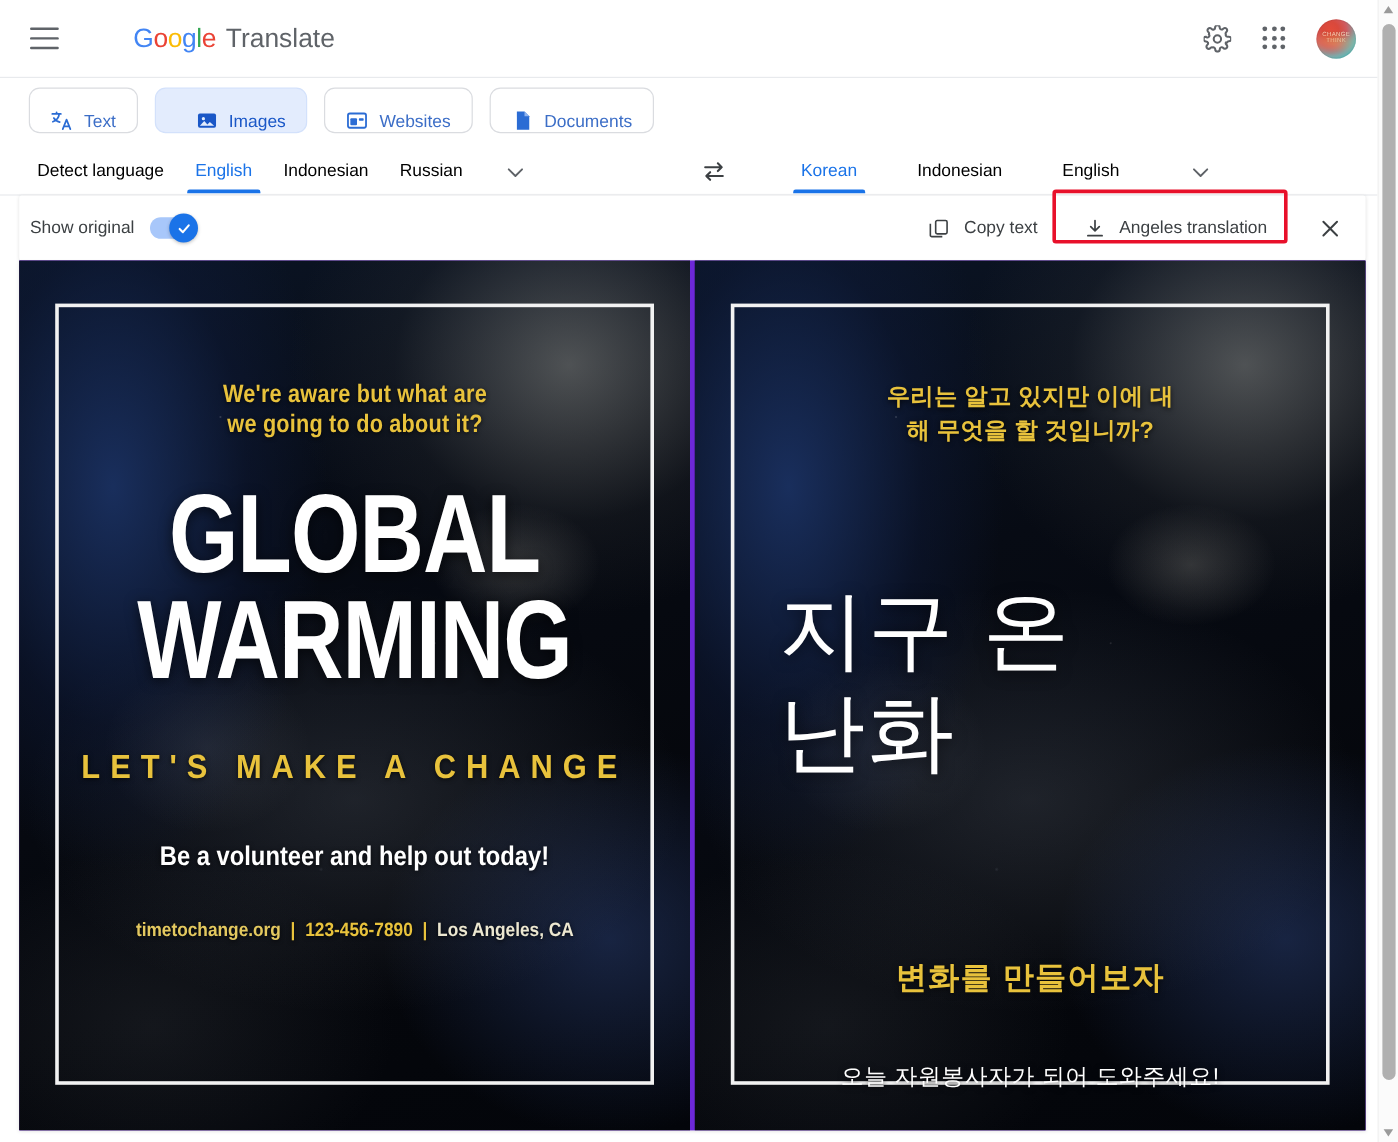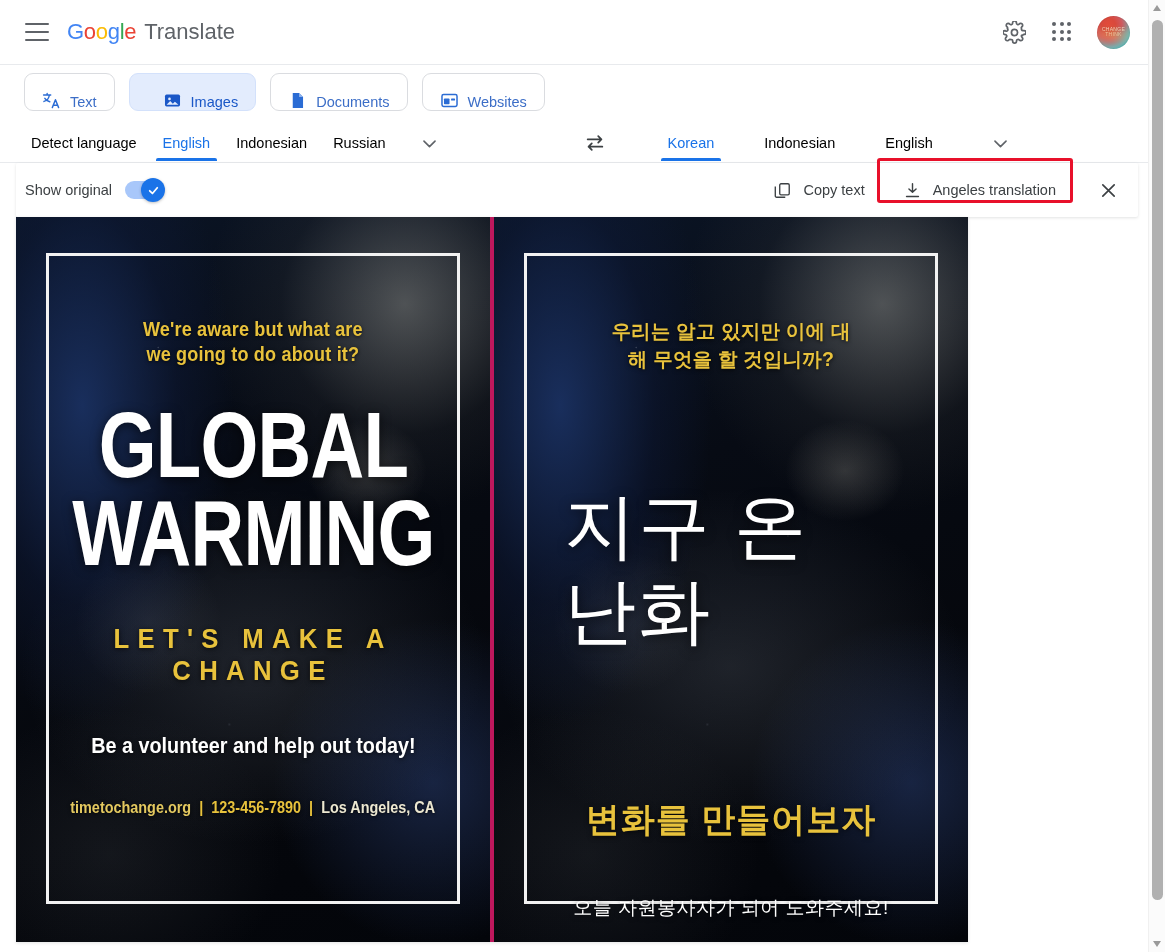--- a/index.html
+++ b/index.html
@@ -33,21 +33,21 @@
   .header {
     position: absolute; top: 0; left: 0; width: 1148px; height: 64px;
     display: flex; align-items: center; background: #fff;
   }
   .hamburger {
     width: 24px; height: 18px; margin-left: 25px; margin-right: 18px;
     display: flex; flex-direction: column; justify-content: space-between;
     cursor: pointer;
   }
   .hamburger span { display:block; height: 2px; background: #5f6368; border-radius: 1px; }
-  .brand { font-size: 22px; color: #5f6368; letter-spacing: 0; display:flex; align-items:flex-start; }
+  .brand { font-size: 22px; color: #5f6368; letter-spacing: 0; display:flex; align-items:flex-start;margin-left:44px; }
   .logo-g { font-size: 22px; letter-spacing: -0.3px; }
   .logo-g i { font-style: normal; }
   .c1{color:#4285F4;} .c2{color:#EA4335;} .c3{color:#FBBC05;} .c4{color:#4285F4;} .c5{color:#34A853;} .c6{color:#EA4335;}
   .brand-word { margin-left: 8px; color: #5f6368; font-size: 22px; }
 
   .header-right {
     margin-left: auto; display: flex; align-items: center; gap: 22px;
     padding-right: 18px;
   }
   .icon-btn {
@@ -139,22 +139,22 @@
     position: absolute; left: -14px; top: -12px; width: 196px; height: 45px;
     border: 3px solid #e8102a; border-radius: 3px; pointer-events: none;
   }
   .close-btn {
     width: 40px; height: 40px; display:flex; align-items:center; justify-content:center;
     cursor:pointer; margin-left: 12px; margin-right: 10px;
   }
 
   
   .viewer {
-    position: absolute; top: 217px; left: 16px; width: 952px; height: 725px;
-    background: #be185d; display: flex; overflow: hidden;
+    position: absolute; top: 217px; left: 16px; width: 1122px; height: 725px;
+    background: #6d28d9; display: flex; overflow: hidden;
     box-shadow: 0 1px 3px rgba(60,64,67,.15);
   }
   .poster {
     position: relative; width: 559px; height: 725px; overflow: hidden;
     background: #05070d;
   }
   .poster.right { margin-left: 4px; }
   .poster-bg {
     position:absolute; inset:0;
     background:
@@ -204,21 +204,21 @@
     margin-top: 26px; width: 100%; padding: 0 70px; text-align: left;
     font-weight: 500;
   }
   .p-title.ko .ln2 { display:block; }
 
   .p-tag {
     color: #e8c23c; font-size: 28px; font-weight: 600; letter-spacing: 9px;
     margin-top: 46px; transform: scaleX(.92);
     text-shadow: 0 1px 5px rgba(0,0,0,.7);
   }
-  .p-tag.ko { letter-spacing: 1px; font-size: 34px; transform:none; margin-top: 58px; font-weight:700;}
+  .p-tag.ko { letter-spacing: 1px; font-size: 26px; transform:none; margin-top: 58px; font-weight:700;}
 
   .p-vol {
     color: #fff; font-size: 22.5px; font-weight: 700; margin-top: 46px;
     transform: scaleX(.88); text-shadow: 0 1px 5px rgba(0,0,0,.7);
   }
   .p-vol.ko { transform:none; font-size: 19px; font-weight: 500; margin-top: 52px; letter-spacing:.5px;}
 
   .p-contact {
     margin-top: 40px; display: flex; align-items: baseline; gap: 9px;
     font-size: 16px; font-weight: 700; transform: scaleX(.9);
@@ -288,33 +288,33 @@
       <svg width="19" height="19" viewBox="0 0 24 24">
         <rect x="2.5" y="4.5" width="19" height="15" rx="2" fill="#1a57c7"></rect>
         <circle cx="8.2" cy="10" r="1.7" fill="#e3ecfd"></circle>
         <path d="M4.5 17.5l4.6-5 3.3 3.6 2.6-2.6 4.5 4z" fill="#e3ecfd"></path>
       </svg>
       <span>Images</span>
     </div>
 
     <div class="mode-tab">
       <svg width="19" height="19" viewBox="0 0 24 24">
-        <path d="M6 2.5h8l5 5v14H6z" fill="#2b6cd4"></path>
-        <path d="M14 2.5l5 5h-5z" fill="#8fb4ef"></path>
-      </svg>
-      <span>Documents</span>
-    </div>
-
-    <div class="mode-tab">
-      <svg width="19" height="19" viewBox="0 0 24 24">
         <rect x="2.5" y="4.5" width="19" height="15" rx="2" fill="none" stroke="#2b6cd4" stroke-width="1.9"></rect>
         <rect x="5" y="9.5" width="7" height="7.3" rx="1" fill="#2b6cd4"></rect>
         <rect x="14" y="9.5" width="5" height="2.6" rx=".7" fill="#2b6cd4"></rect>
       </svg>
       <span>Websites</span>
+    </div>
+
+    <div class="mode-tab">
+      <svg width="19" height="19" viewBox="0 0 24 24">
+        <path d="M6 2.5h8l5 5v14H6z" fill="#2b6cd4"></path>
+        <path d="M14 2.5l5 5h-5z" fill="#8fb4ef"></path>
+      </svg>
+      <span>Documents</span>
     </div>
   </div>
 
   <div class="langbar">
     <div class="lang-group src-langs">
       <div class="lang-item">Detect language</div>
       <div class="lang-item sel">English</div>
       <div class="lang-item">Indonesian</div>
       <div class="lang-item">Russian</div>
       <div class="chev">

